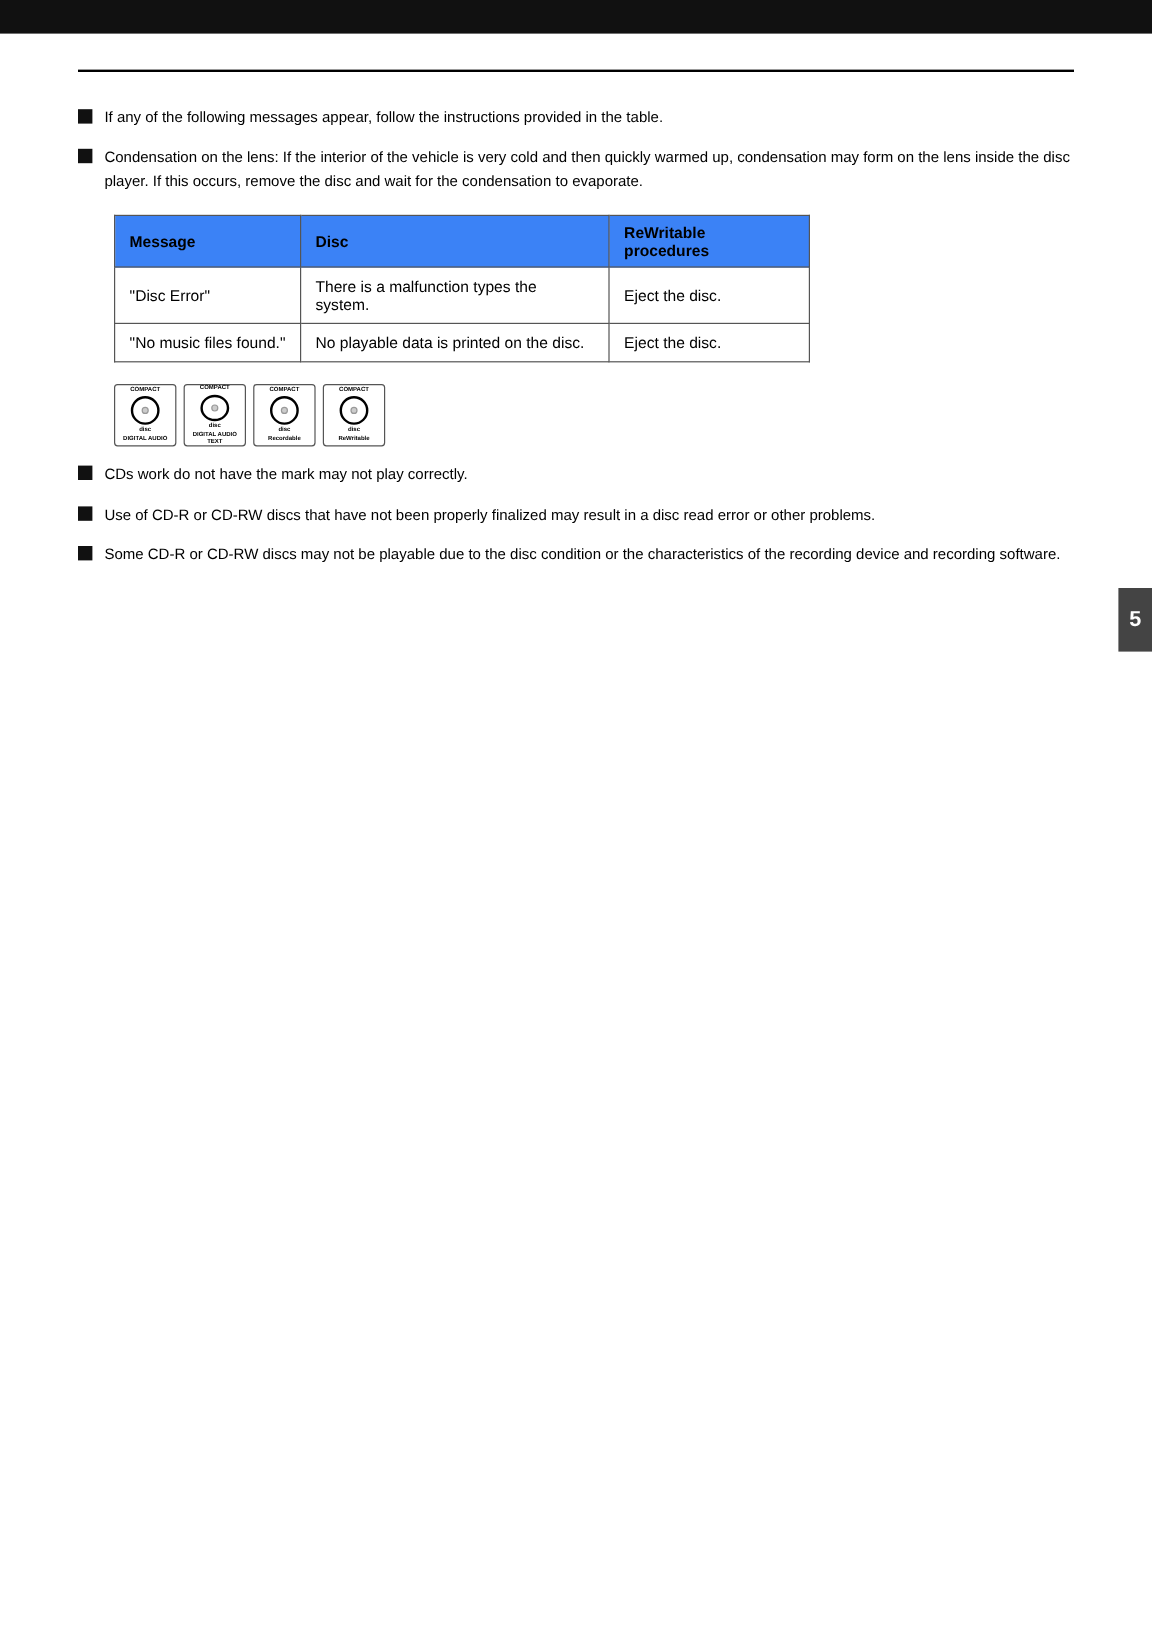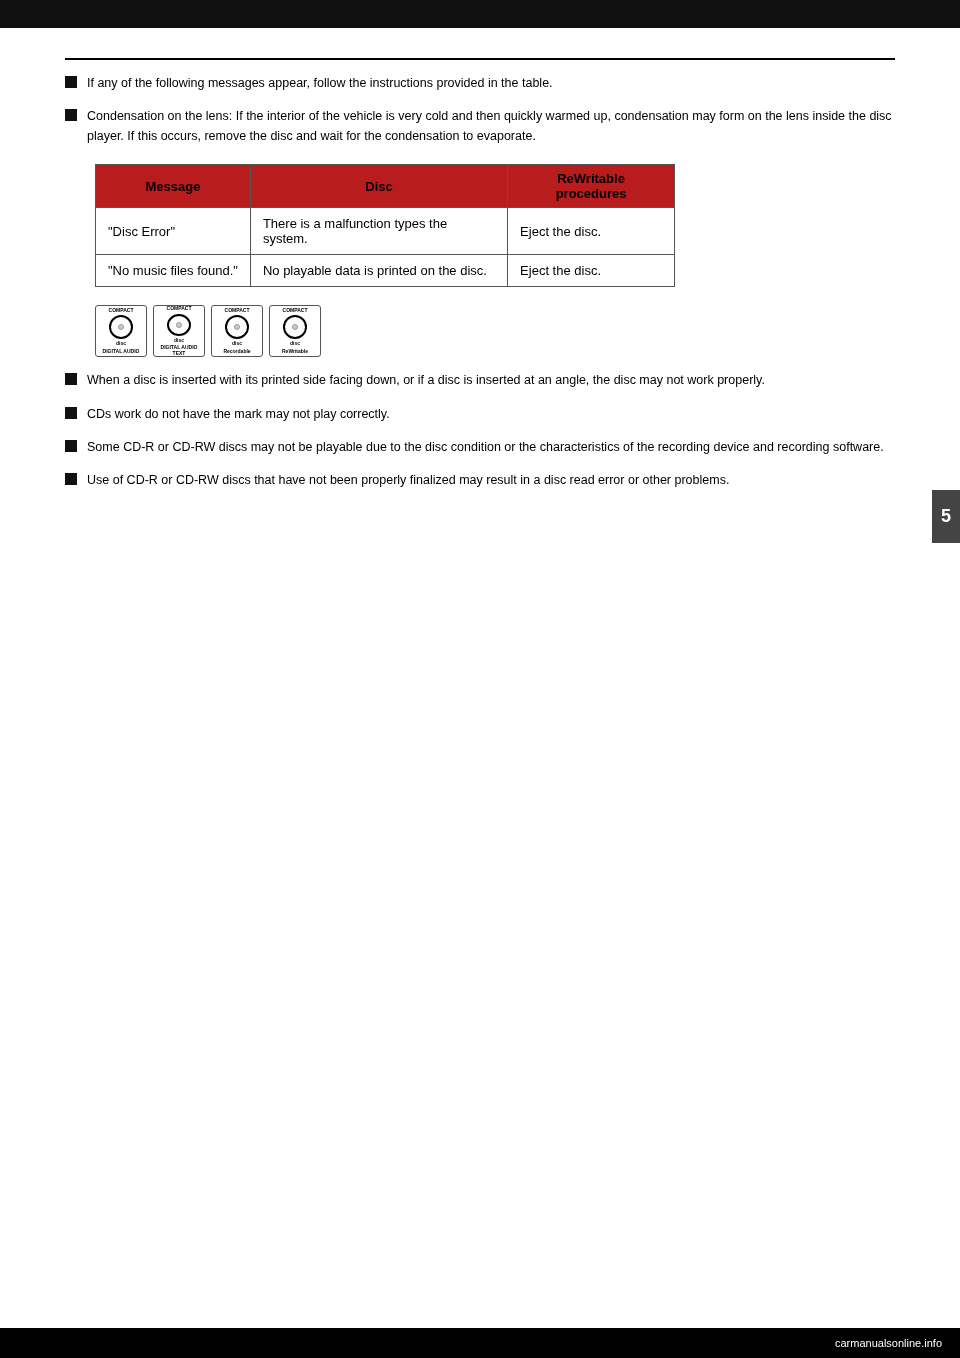--- a/index.html
+++ b/index.html
@@ -35,23 +35,23 @@
     .error-table-wrapper {
       margin: 18px 0 18px 30px;
     }
     .error-table {
       border-collapse: collapse;
       width: 580px;
       font-size: 13px;
     }
     .error-table th {
       border: 1px solid #555;
-      background: #b91c1c;
+      background: #3b82f6;
       padding: 6px 12px;
-      text-align: center;
+      text-align: left;
       font-weight: bold;
     }
     .error-table td {
       border: 1px solid #555;
       padding: 8px 12px;
       vertical-align: middle;
     }
     .error-table td:first-child {
       white-space: nowrap;
     }
@@ -125,21 +125,21 @@
       display: flex;
       align-items: center;
       justify-content: flex-end;
       padding-right: 18px;
     }
     .bottom-bar span {
       color: #fff;
       font-size: 11px;
     }
     .content-body {
-      margin: 0 auto;
+      margin: 15px auto;
       width: 830px;
       padding: 14px 0;
     }
     .note-block {
       display: flex;
       align-items: flex-start;
       margin-bottom: 14px;
     }
     .note-square {
       width: 12px;
@@ -232,41 +232,34 @@
       <div class="disc-logo">
         <div class="logo-text">COMPACT</div>
         <div class="disc-circle">
           <div class="disc-inner"></div>
         </div>
         <div class="logo-text">disc</div>
         <div class="logo-text">ReWritable</div>
       </div>
     </div>
 
-    <div class="note-block" style="margin-top:10px;">
-      <div class="note-square"></div>
-      <span class="note-text">When a disc is inserted with its printed side facing down, or if a disc is inserted at an angle, the disc may not work properly.</span>
-    </div>
 
     <div class="note-block">
       <div class="note-square"></div>
       <span class="note-text">CDs work do not have the mark may not play correctly.</span>
     </div>
 
     <div class="note-block">
       <div class="note-square"></div>
+      <span class="note-text">Use of CD-R or CD-RW discs that have not been properly finalized may result in a disc read error or other problems.</span>
+    </div>
+
+    <div class="note-block">
+      <div class="note-square"></div>
       <span class="note-text">Some CD-R or CD-RW discs may not be playable due to the disc condition or the characteristics of the recording device and recording software.</span>
     </div>
 
-    <div class="note-block">
-      <div class="note-square"></div>
-      <span class="note-text">Use of CD-R or CD-RW discs that have not been properly finalized may result in a disc read error or other problems.</span>
-    </div>
-
   </div>
 
   <div class="section-badge">5</div>
 
-  <div class="bottom-bar">
-    <span>carmanualsonline.info</span>
-  </div>
 
 </div>
 
 </body></html>

